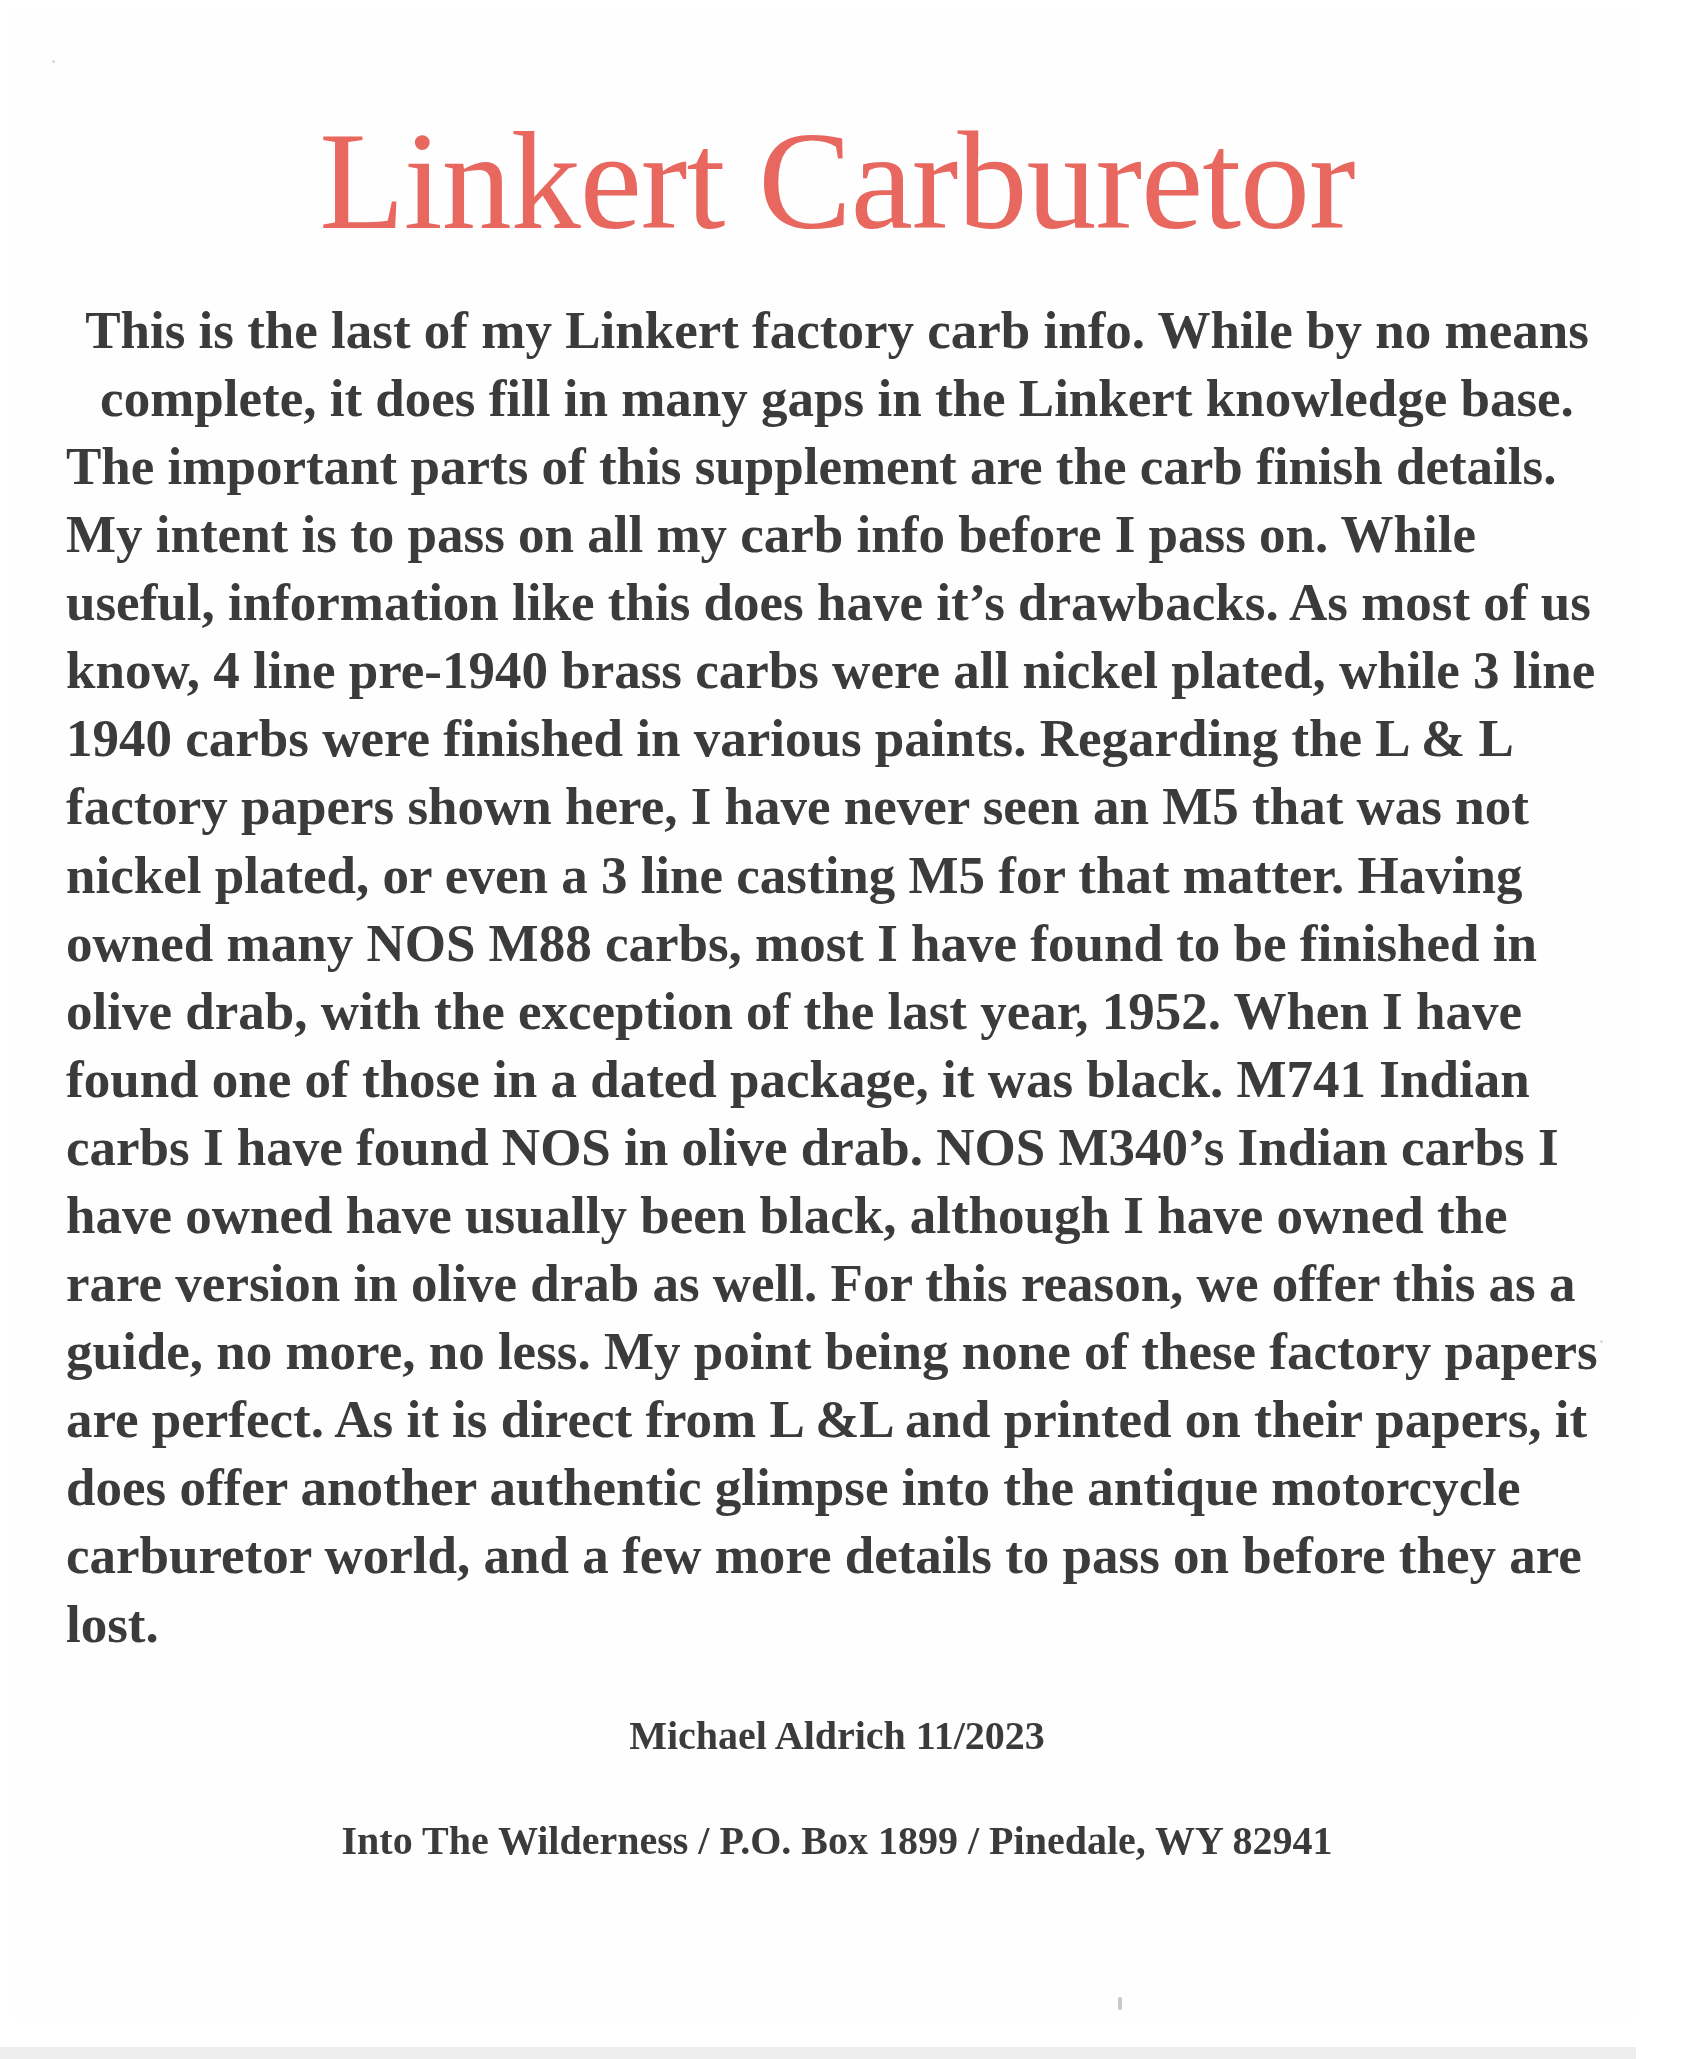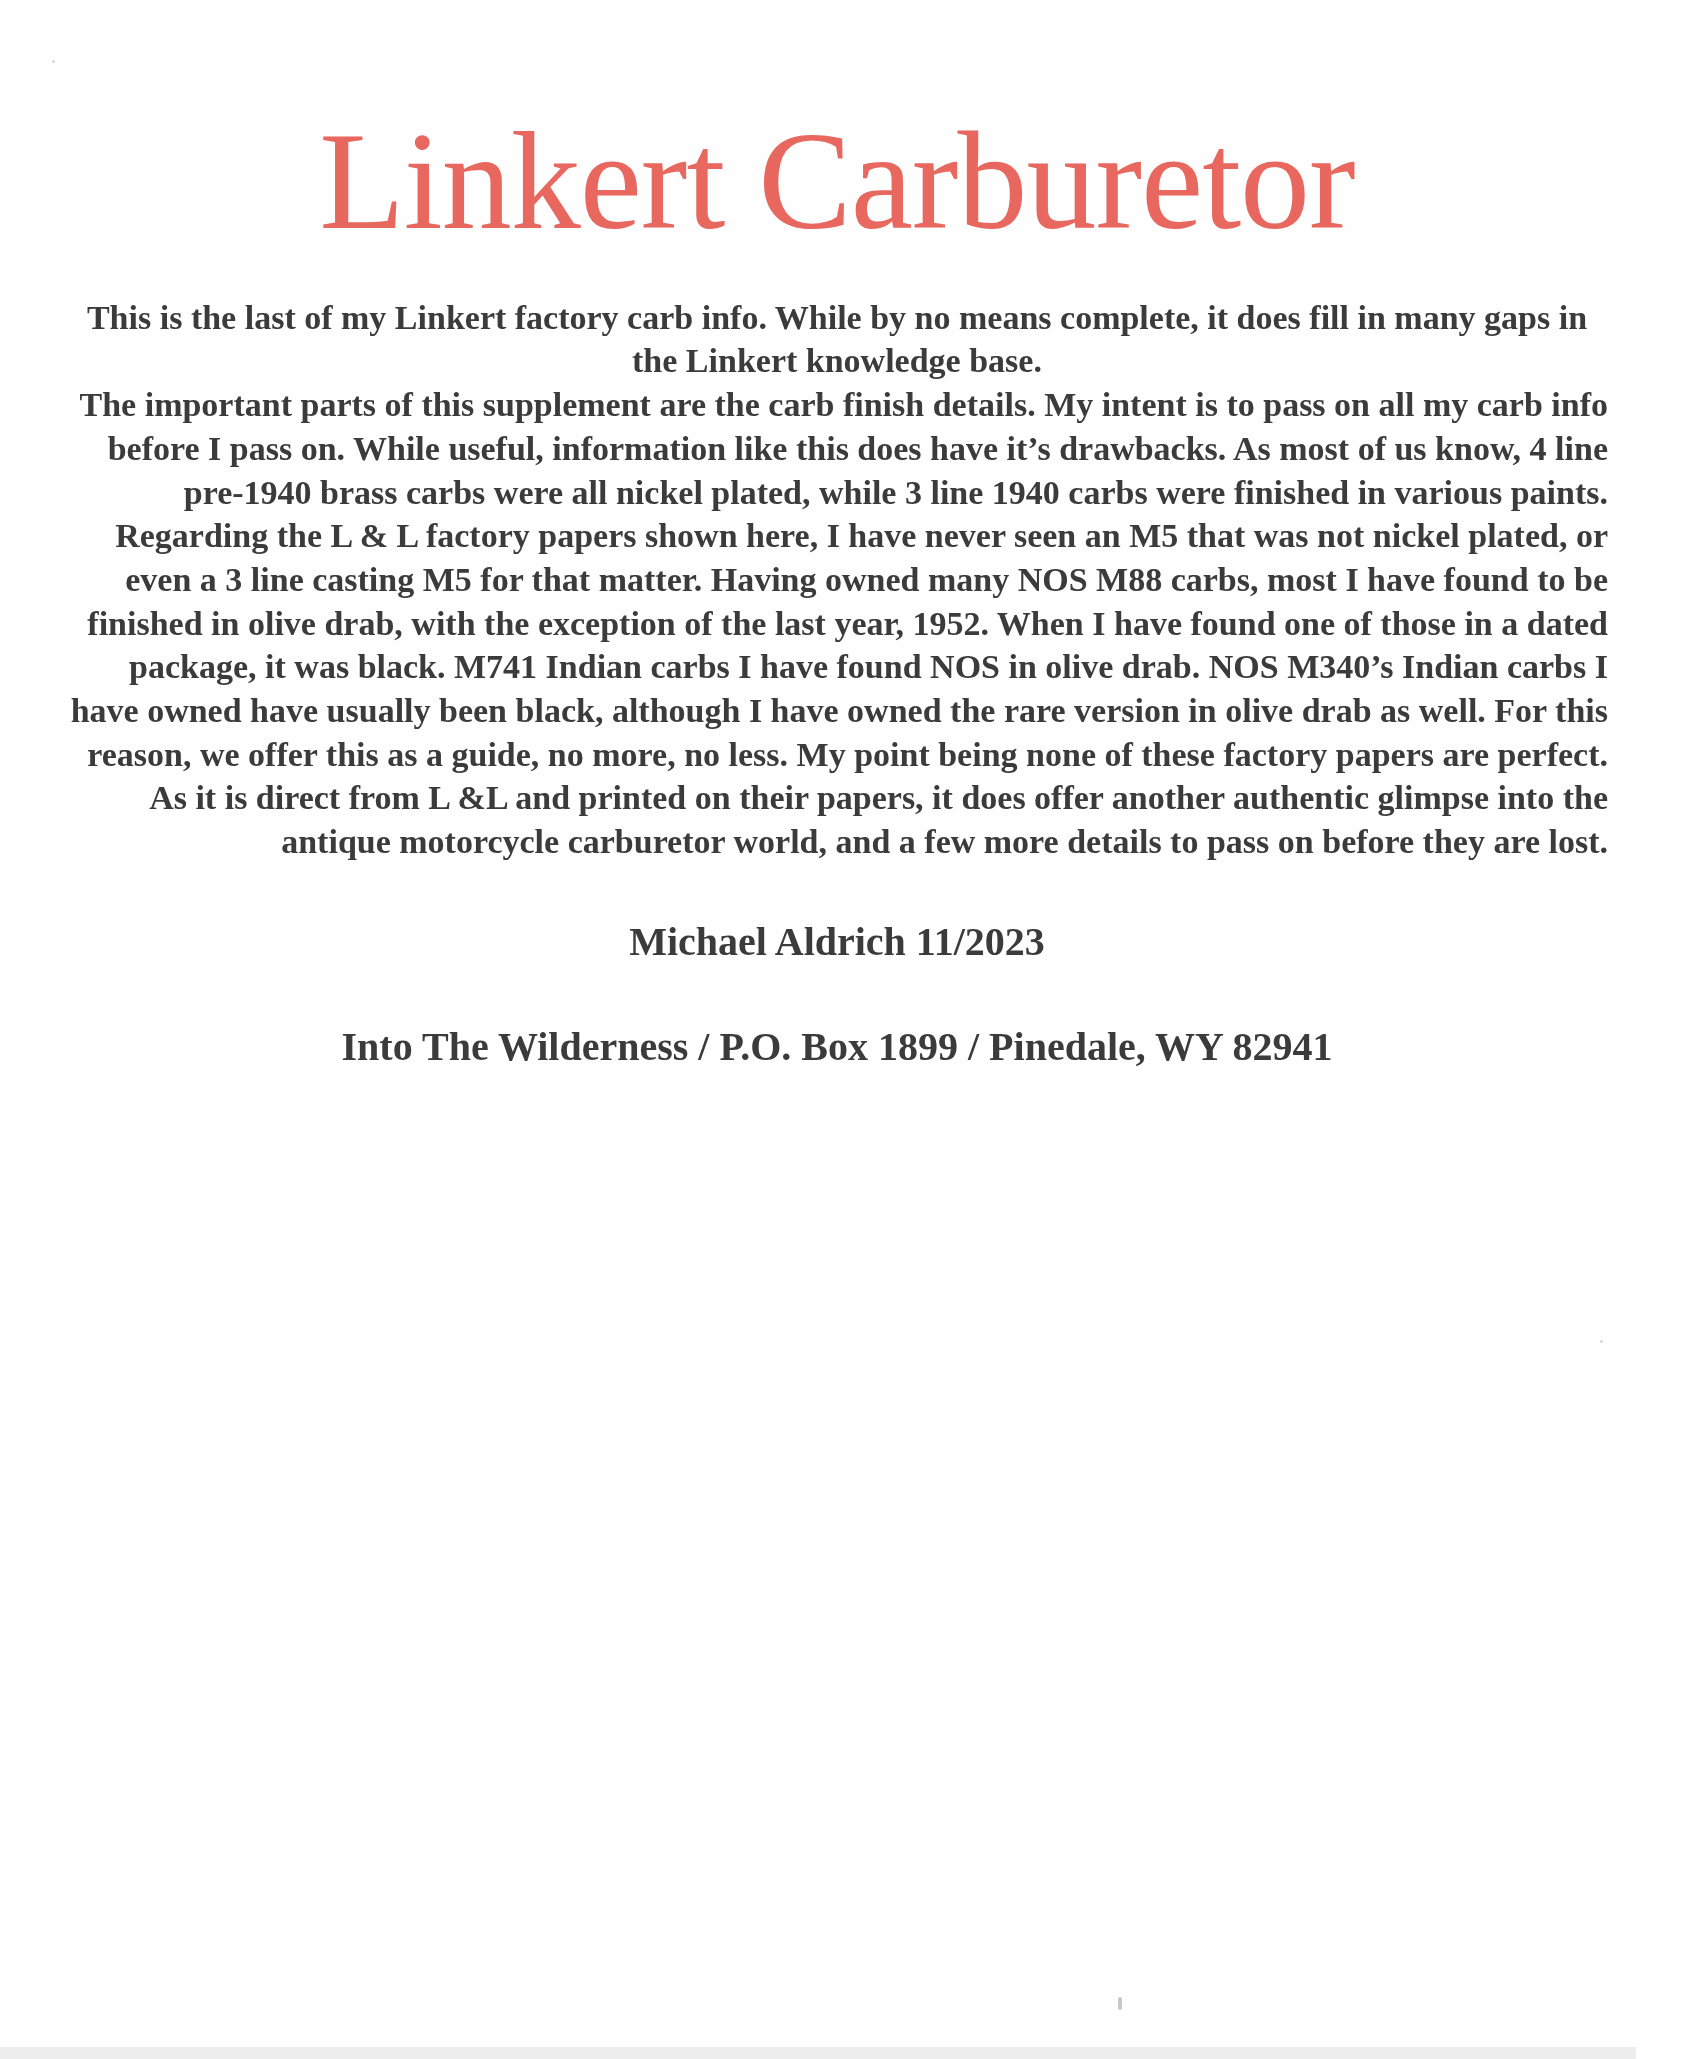--- a/index.html
+++ b/index.html
@@ -52,27 +52,27 @@
   }
   .title-line.second {
     margin-top: -18px;
   }
   .body-block {
     margin-top: 26px;
     padding: 0 52px 0 52px;
     font-family: "Liberation Serif", "DejaVu Serif", serif;
     font-weight: bold;
     color: #3b3b3b;
-    font-size: 34px;
+    font-size: 53px;
     line-height: 1.285;
     text-align: center;
   }
   .para {
     margin: 0;
-    text-align: right;
+    text-align: left;
     text-indent: 0;
   }
   .para.p1 {
     text-align: center;
   }
   .para.p2 {
     margin-top: 0px;
   }
   .signature {
     margin-top: 54px;

